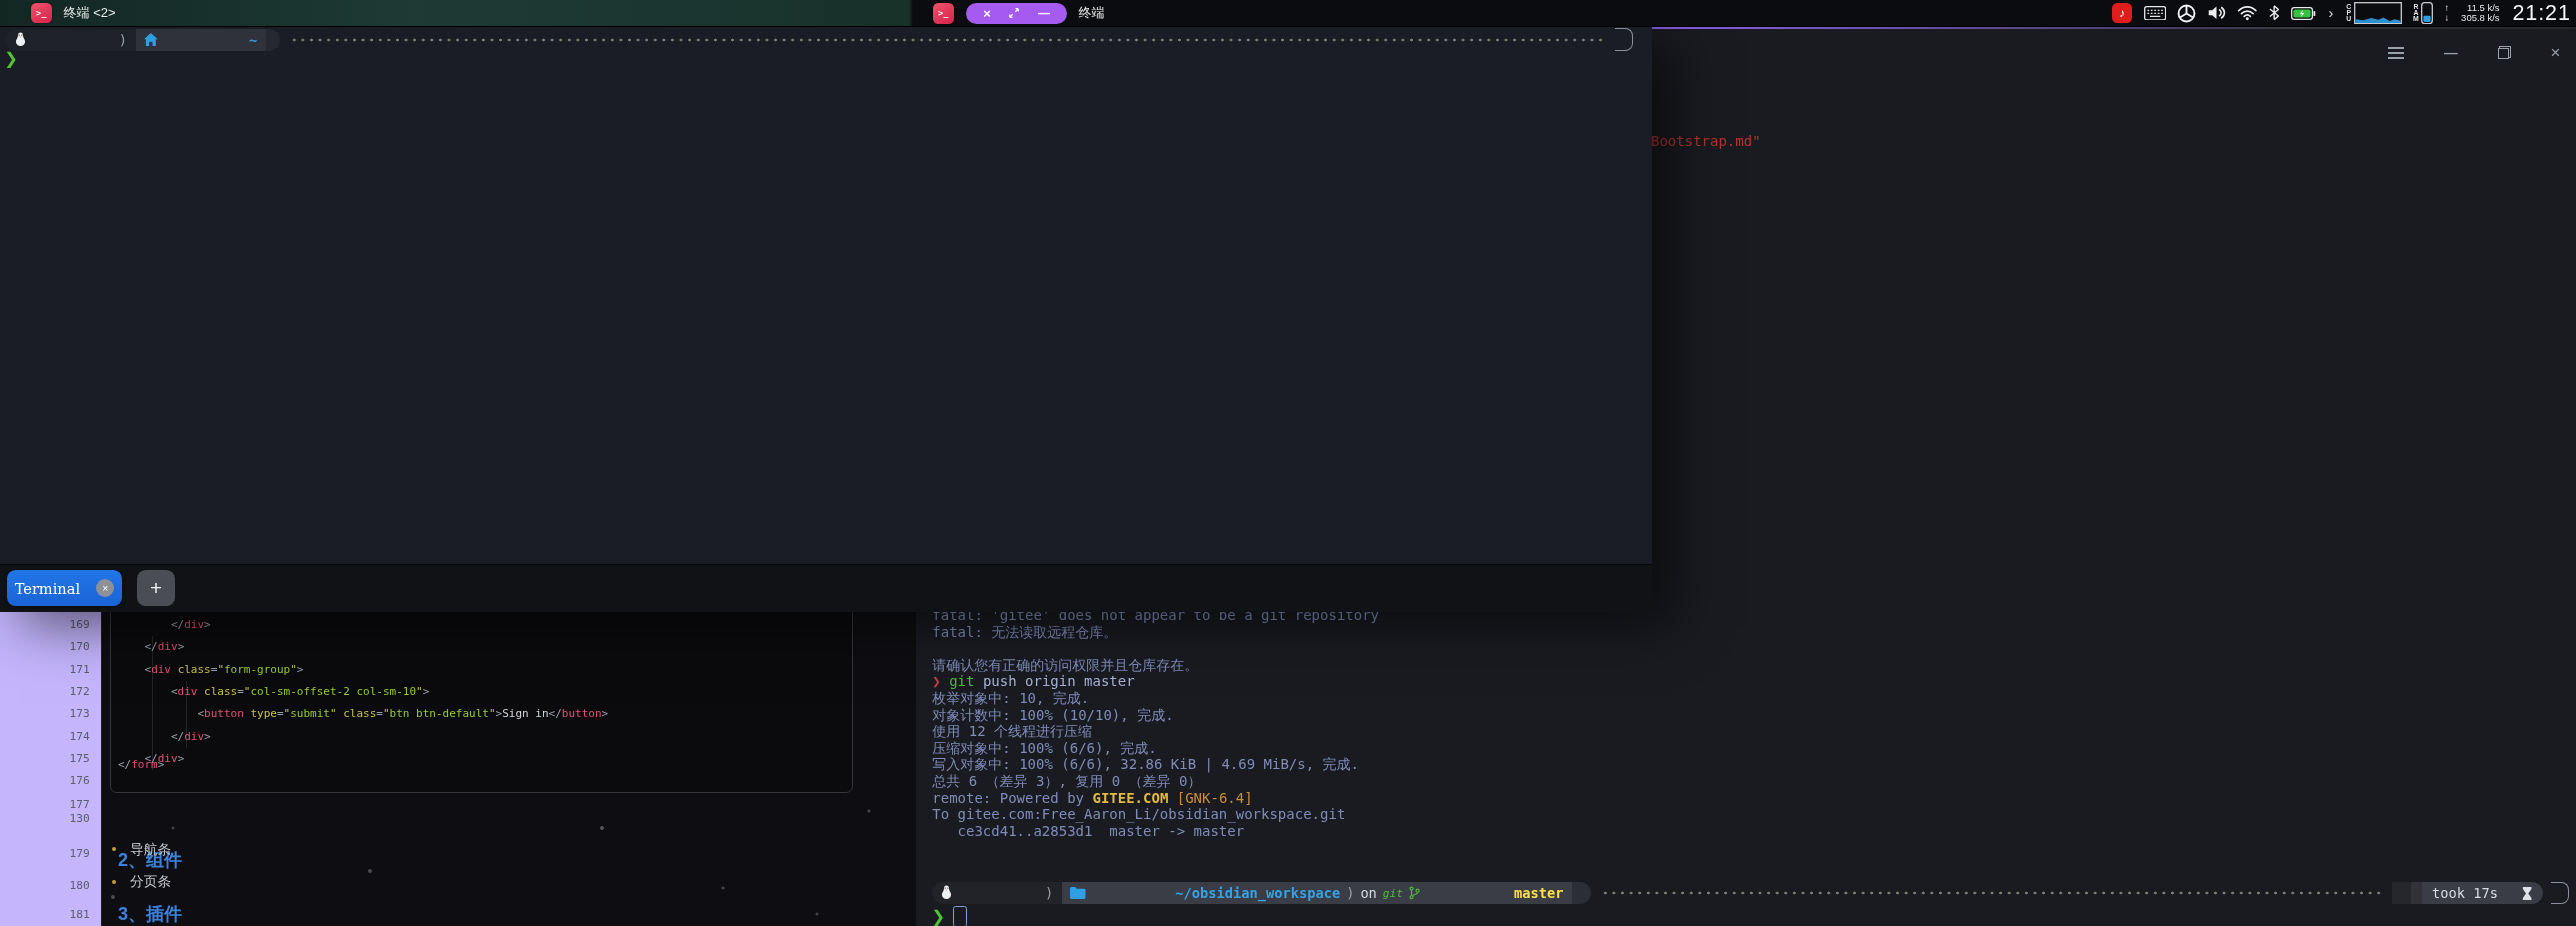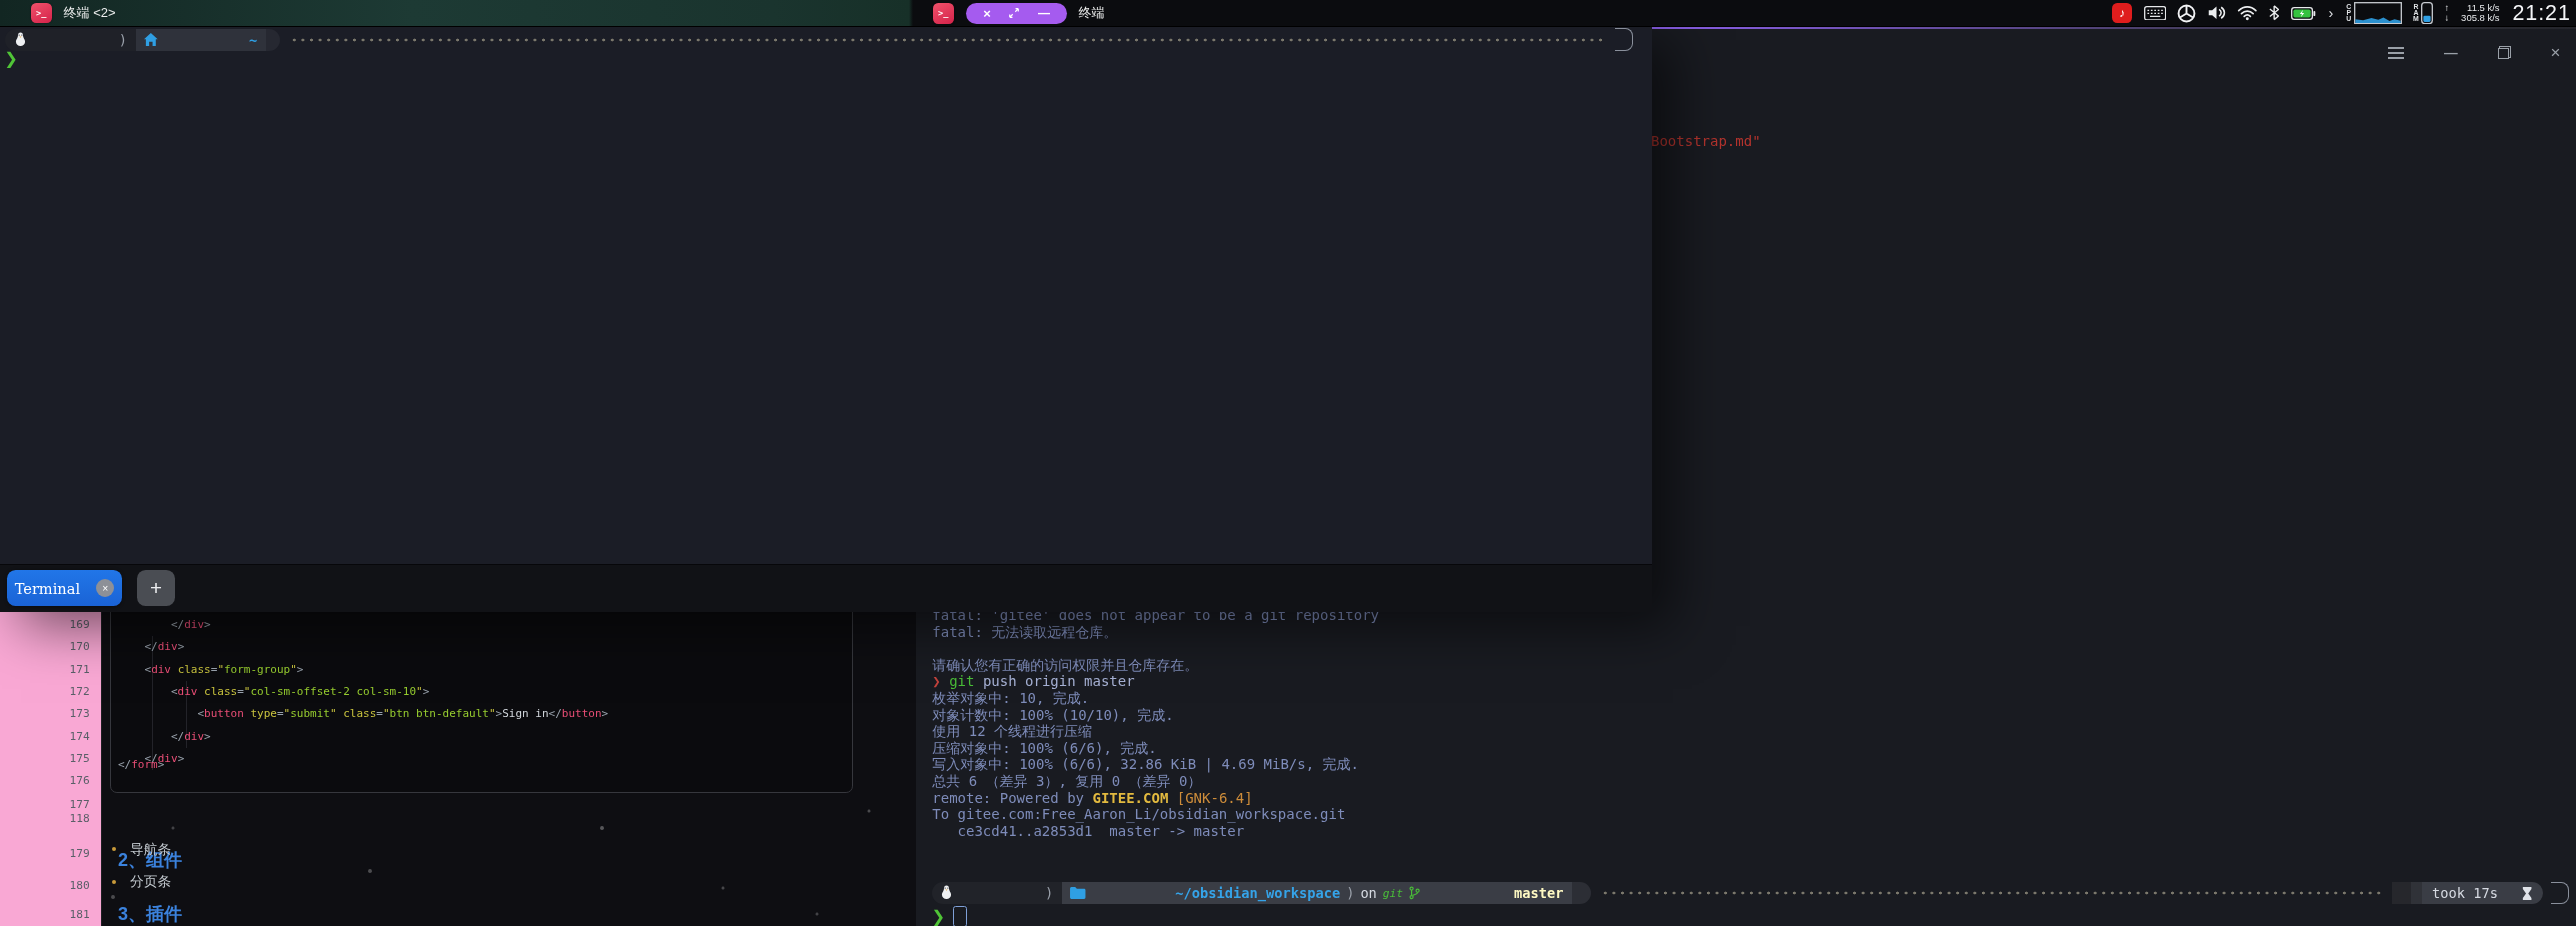--- a/index.html
+++ b/index.html
@@ -56,39 +56,39 @@
   .pill{display:flex;align-items:stretch;height:22.3px;border-radius:11.2px;overflow:hidden;flex:none;
     font:bold 13.7px "DejaVu Sans Mono",monospace;}
   .pseg{display:flex;align-items:center;gap:6px;padding:0 8.6px;white-space:pre;}
   .cap{background:#212329;color:#8a8f98;font-weight:normal;}
   .main-seg{background:#3a3d45;}
   .tail{background:#2c2e35;width:19px;padding:0;}
   .sep{color:#9aa0aa;font-weight:normal;}
   .path-txt{color:#35a3e8;}
   .on-txt{color:#d6dae2;font-weight:normal;}
   .git-word{color:#49bd38;font-style:italic;font-size:11.2px;font-weight:normal;}
-  .branch-txt{color:#fef9c3;}
+  .branch-txt{color:#fde047;}
   .dotline{flex:1;height:22.3px;margin:0 10.3px;
     background-image:radial-gradient(circle,#7b786c 1.4px,transparent 1.6px);
     background-size:8.6px 22.3px;background-repeat:repeat-x;background-position:0 50%;}
   .ret{width:17px;height:20.6px;border:1.7px solid #8a909c;border-left:none;border-radius:0 7.7px 7.7px 0;flex:none;}
   .took-caps{display:flex;flex:none;}
   .tcap1{width:19px;height:22.3px;background:#26272c;}
   .tcap2{width:10.3px;height:22.3px;background:#303238;}
   .took-pill{height:22.3px;border-radius:0 11.2px 11.2px 0;background:#3a3d45;display:flex;align-items:center;
     gap:24px;padding:0 10.3px;color:#d6dae2;font:13.7px "DejaVu Sans Mono",monospace;flex:none;margin-right:8.6px;}
   .git-prompt{position:absolute;left:15.5px;top:856px;right:6.9px;}
   .cursor-row{position:absolute;left:15.5px;top:880px;display:flex;gap:7.7px;align-items:center;}
   .caret{color:#50c437;font:bold 16.3px "DejaVu Sans",sans-serif;}
   .cursor-box{width:12px;height:19px;border:1.7px solid #7fa0d8;border-radius:2.6px;}
 
   
   .editor-win{position:absolute;left:0;top:612px;width:916px;height:314px;background:#0e0e12;z-index:2;
     font-family:"DejaVu Sans Mono",monospace;overflow:hidden;}
-  .gutter{position:absolute;left:0;top:0;width:101px;height:100%;background:#f9a8d4;border-right:0.9px solid #1f1f24;}
+  .gutter{position:absolute;left:0;top:0;width:101px;height:100%;background:#c4b5fd;border-right:0.9px solid #1f1f24;}
   .lnum{position:absolute;right:11.2px;font-size:11.2px;color:#5a5f68;}
   .stars{position:absolute;left:0;top:0;width:1.7px;height:1.7px;border-radius:50%;background:transparent;
     box-shadow:137px 34px 0 0.9px rgba(255,255,255,.30),361px 21.5px 0 0.4px rgba(255,255,255,.25),
       653px 52px 0 0.9px rgba(255,255,255,.28),842px 26px 0 0.4px rgba(255,255,255,.22),
       258px 103px 0 0.4px rgba(255,255,255,.25),550px 120px 0 0.9px rgba(255,255,255,.30),
       756px 146px 0 0.4px rgba(255,255,255,.25),447px 172px 0 0.9px rgba(255,255,255,.28),
       172px 215px 0 0.4px rgba(255,255,255,.22),601px 215px 0 0.9px rgba(255,255,255,.30),
       868px 198px 0 0.4px rgba(255,255,255,.25),369px 258px 0 0.9px rgba(255,255,255,.26),
       722px 275px 0 0.4px rgba(255,255,255,.24),112px 284px 0 0.9px rgba(255,255,255,.25),
       816px 301px 0 0.4px rgba(255,255,255,.22),498px 77px 0 0.4px rgba(255,255,255,.25),
@@ -210,21 +210,21 @@
     <div class="gutter" id="gutter">
         <div class="lnum" style="top: 6px;">169</div>
         <div class="lnum" style="top: 28px;">170</div>
         <div class="lnum" style="top: 51px;">171</div>
         <div class="lnum" style="top: 73px;">172</div>
         <div class="lnum" style="top: 95px;">173</div>
         <div class="lnum" style="top: 118px;">174</div>
         <div class="lnum" style="top: 140px;">175</div>
         <div class="lnum" style="top: 162px;">176</div>
         <div class="lnum" style="top: 186px;">177</div>
-        <div class="lnum" style="top: 200px;">118</div>
+        <div class="lnum" style="top: 200px;">130</div>
         <div class="lnum" style="top: 235px;">179</div>
         <div class="lnum" style="top: 267px;">180</div>
         <div class="lnum" style="top: 296px; margin-left: 48px;">181</div>
       </div>
     <div class="code-box"></div>
     <div class="indent-guide" style="left:152px;"></div>
     <div class="indent-guide" style="left:186px;top:69px;height:67px;"></div>
     <div class="code-rows" id="code-rows">
         <div class="code-row" style="top: 0px;"><span class="tk-pl">        </span><span class="tk-p">&lt;/</span><span class="tk-tag">div</span><span class="tk-p">&gt;</span></div>
         <div class="code-row" style="top: 22.3px;"><span class="tk-pl">    </span><span class="tk-p">&lt;/</span><span class="tk-tag">div</span><span class="tk-p">&gt;</span></div>

